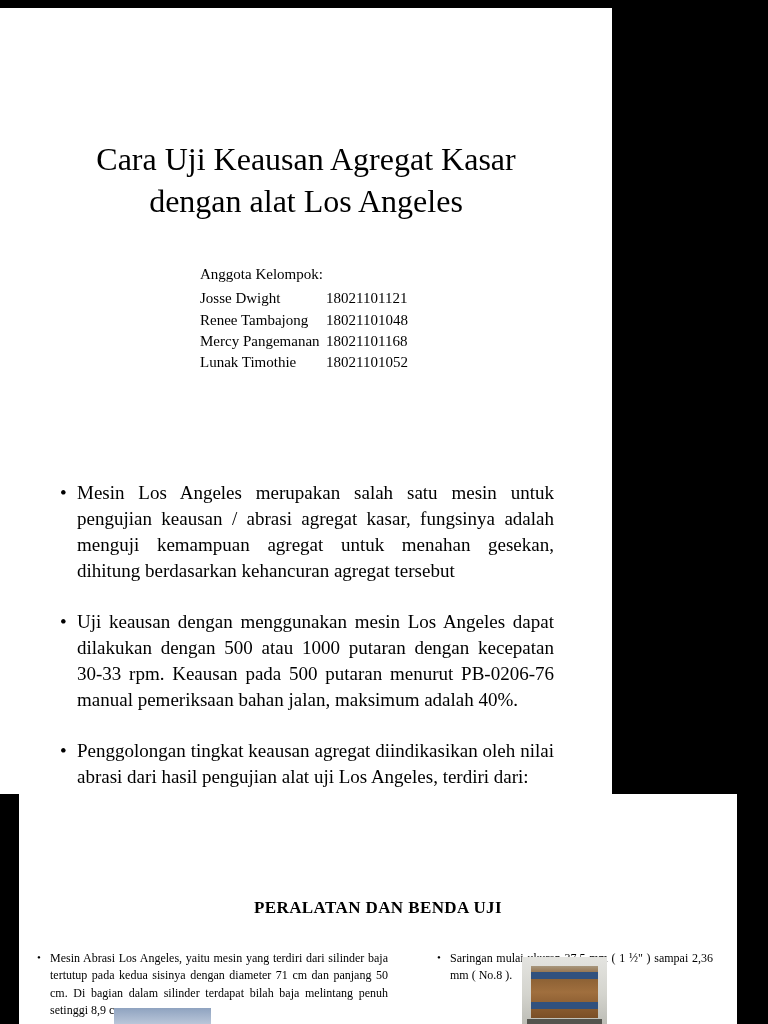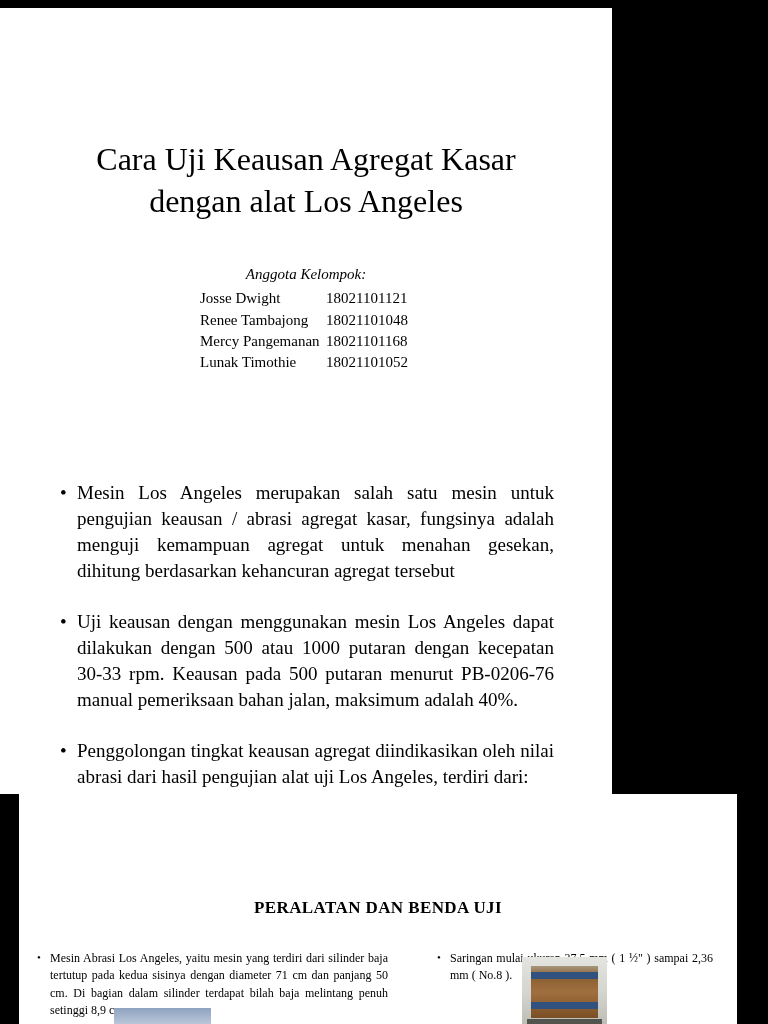--- a/index.html
+++ b/index.html
@@ -31,21 +31,21 @@
     font-weight: 400;
     line-height: 1.32;
   }
   .title span { display: block; }
 
   .members {
     width: 212px;
     margin: 44px auto 0;
     font-size: 15px;
   }
-  .members-heading { text-align: center; margin-bottom: 5px; font-style: italic; }
+  .members-heading { margin-bottom: 5px; }
   .member-row { display: flex; line-height: 1.42; }
   .m-name { flex: 0 0 126px; }
   .m-id { flex: 1; }
 
   .bullets {
     margin: 106px 0 0;
     padding: 0 58px;
     list-style: none;
   }
   .bullets li {

